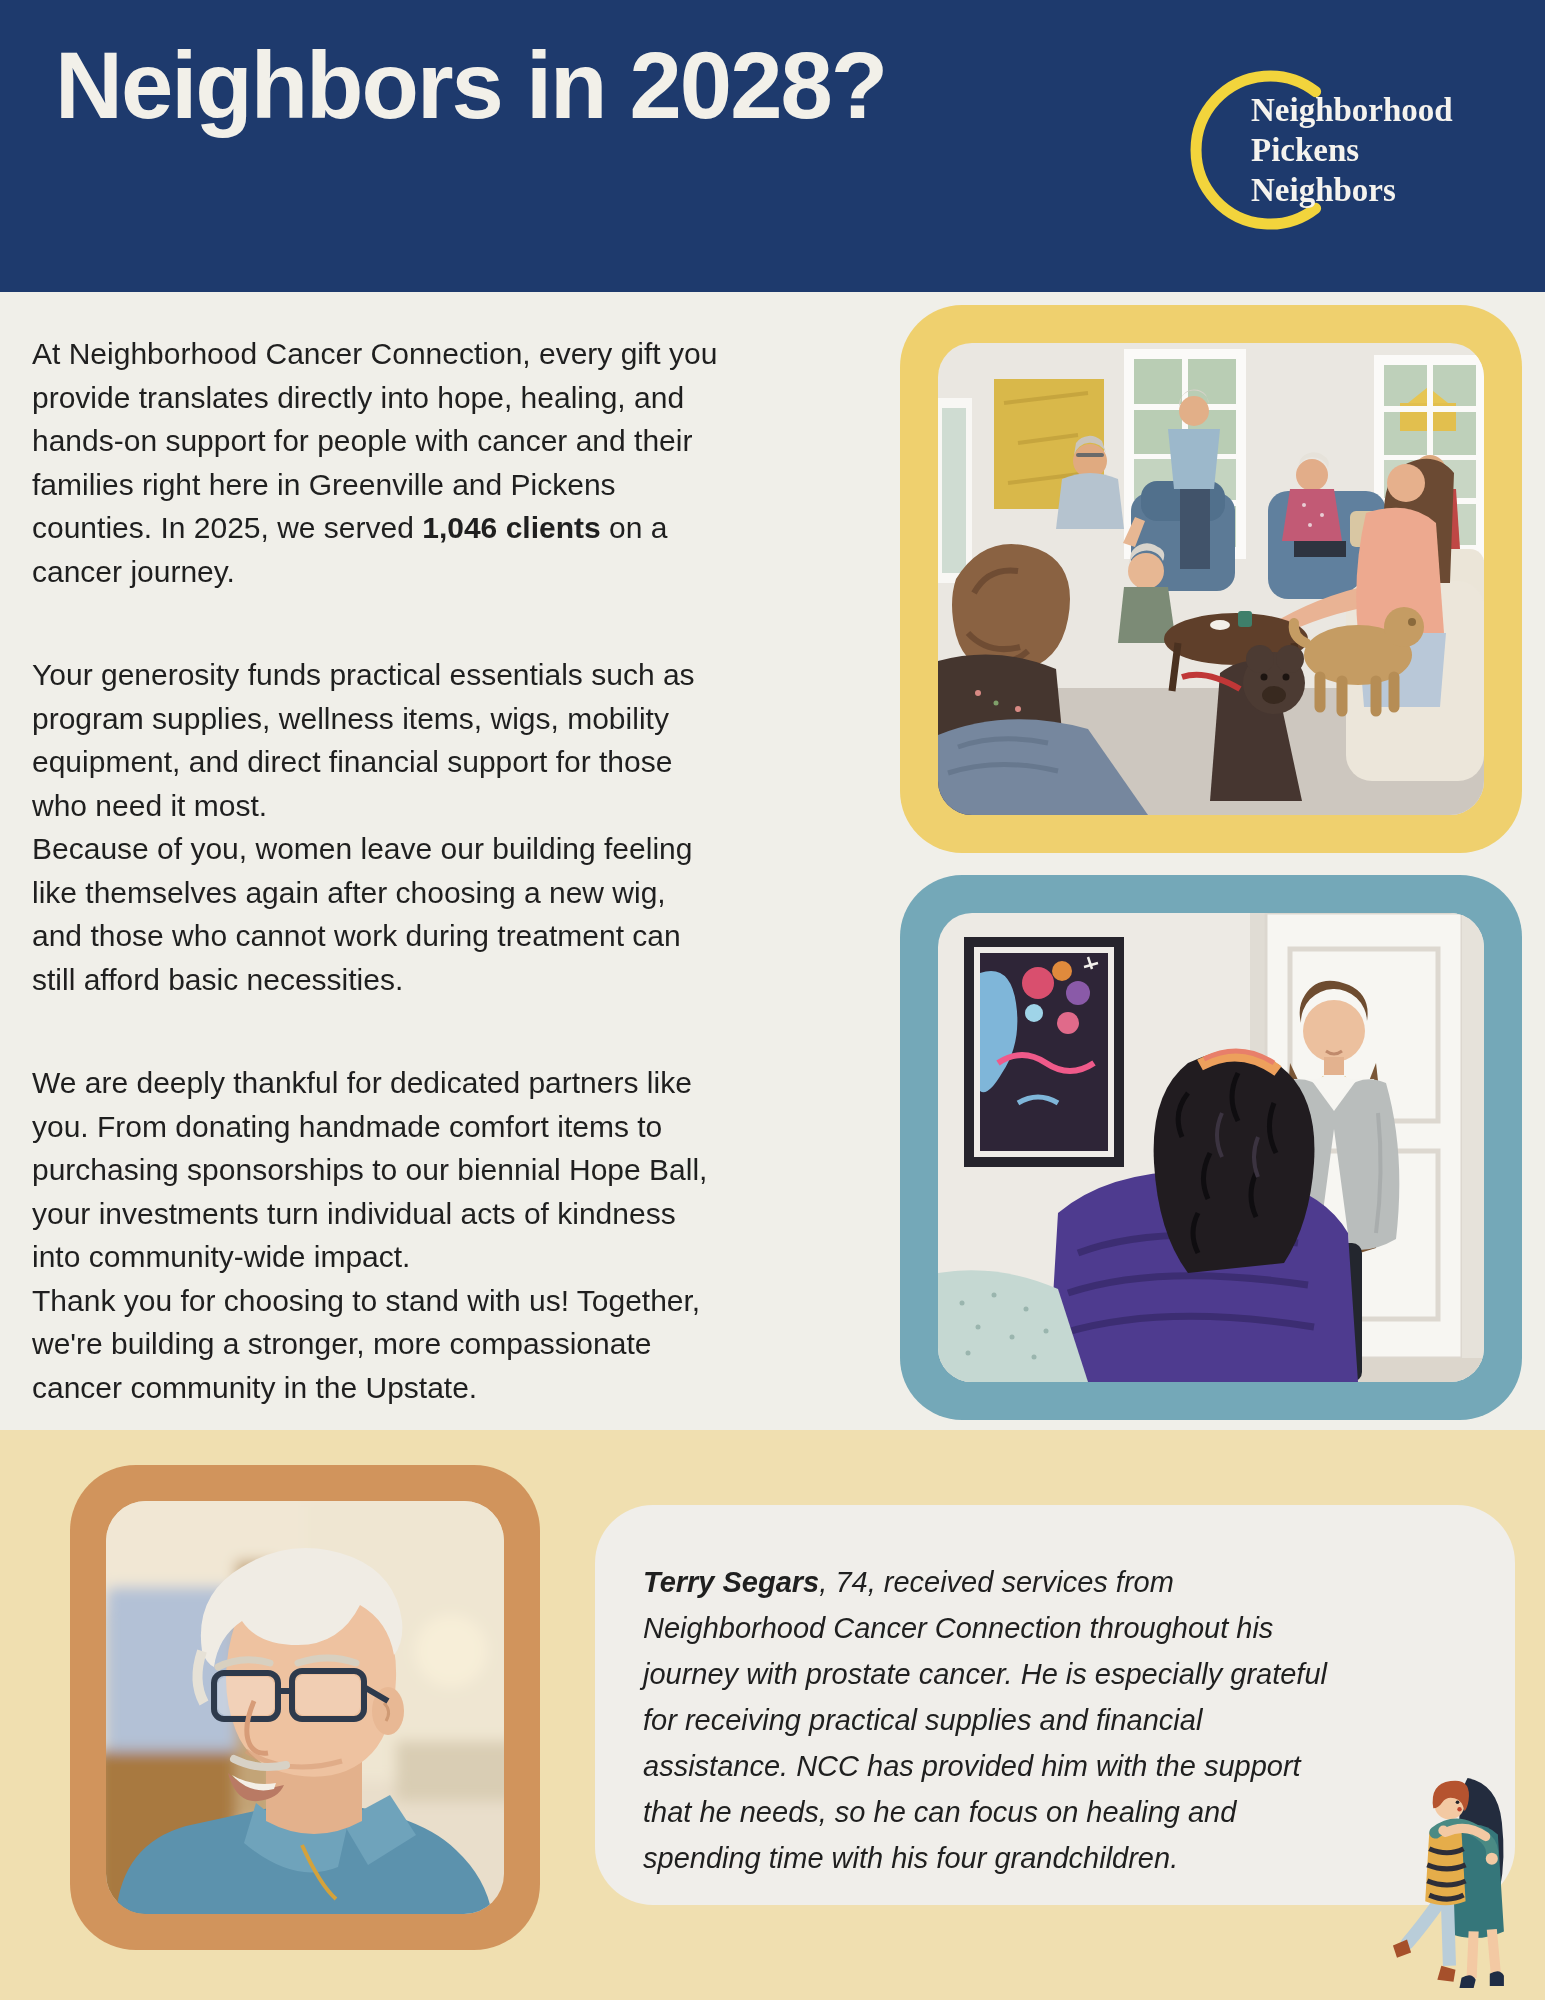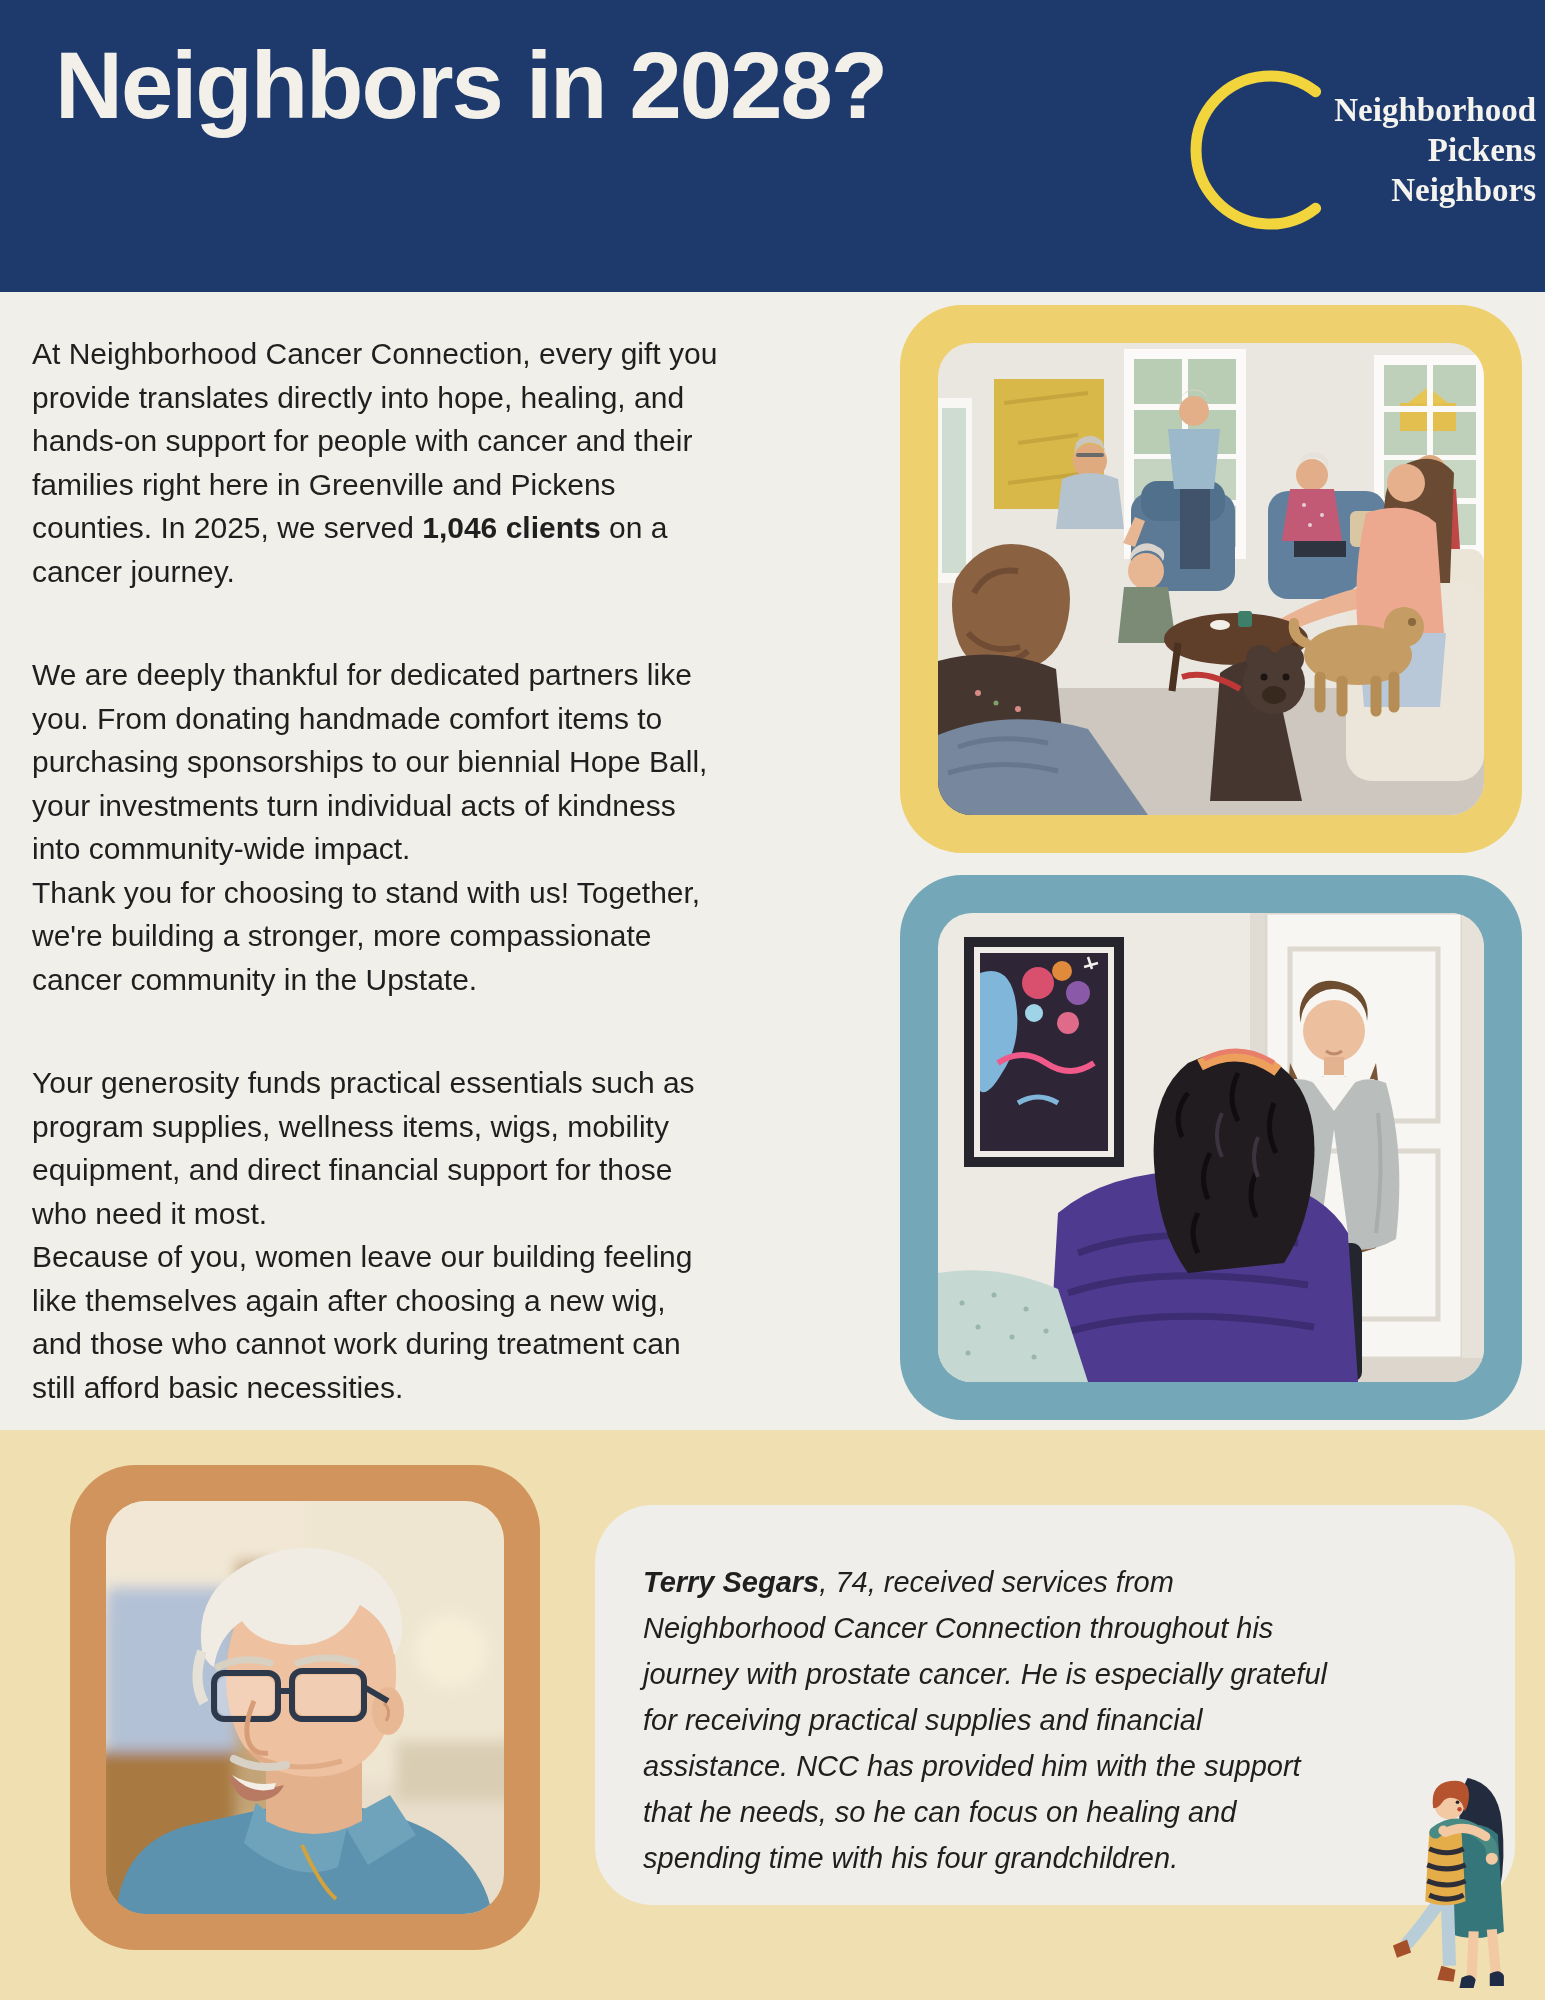--- a/index.html
+++ b/index.html
@@ -5,21 +5,21 @@
   html,body{margin:0;padding:0;background:#888;}
   .page{position:relative;width:1545px;height:2000px;background:#f0efe9;overflow:hidden;
         font-family:"Liberation Sans",sans-serif;color:#1f1f1f;}
   
   .header{position:absolute;left:0;top:0;width:1545px;height:292px;background:#1e3a6d;}
   .title{position:absolute;left:55px;top:26px;color:#f2f0e9;font-weight:bold;
          font-size:94px;line-height:120px;letter-spacing:-2px;}
   .logo{position:absolute;left:1185px;top:60px;width:345px;height:195px;}
   .logo svg{position:absolute;left:0;top:0;}
   .logo-text{position:absolute;left:66px;top:30px;width:285px;color:#f5f3ee;
-             font-family:"Liberation Serif",serif;font-weight:bold;font-size:33px;line-height:40px;text-align:right;}
+             font-family:"Liberation Serif",serif;font-weight:bold;font-size:33px;line-height:40px;}
   
   .text-col{position:absolute;left:32px;top:332px;width:880px;}
   .para{margin:0 0 60px 0;font-size:30px;line-height:43.5px;white-space:pre-line;}
   .para b{font-weight:bold;}
   
   .photo-card{position:absolute;}
   .photo-inner{position:absolute;overflow:hidden;}
   .photo-inner svg{display:block;width:100%;height:100%;}
   .photo1{left:900px;top:305px;width:622px;height:548px;background:#efd06e;border-radius:62px;}
   .photo1 .photo-inner{inset:38px;border-radius:34px;}
@@ -56,36 +56,36 @@
     </div>
   </header>
 
   <main class="text-col">
     <p class="para"><span>At Neighborhood Cancer Connection, every gift you
 provide translates directly into hope, healing, and
 hands-on support for people with cancer and their
 families right here in Greenville and Pickens
 counties. In 2025, we served </span><b>1,046 clients</b><span> on a
 cancer journey.</span></p>
+    <p class="para">Your generosity funds practical essentials such as
+program supplies, wellness items, wigs, mobility
+equipment, and direct financial support for those
+who need it most.
+Because of you, women leave our building feeling
+like themselves again after choosing a new wig,
+and those who cannot work during treatment can
+still afford basic necessities.</p>
     <p class="para">We are deeply thankful for dedicated partners like
 you. From donating handmade comfort items to
 purchasing sponsorships to our biennial Hope Ball,
 your investments turn individual acts of kindness
 into community-wide impact.
 Thank you for choosing to stand with us! Together,
 we're building a stronger, more compassionate
 cancer community in the Upstate.</p>
-    <p class="para">Your generosity funds practical essentials such as
-program supplies, wellness items, wigs, mobility
-equipment, and direct financial support for those
-who need it most.
-Because of you, women leave our building feeling
-like themselves again after choosing a new wig,
-and those who cannot work during treatment can
-still afford basic necessities.</p>
   </main>
 
   <div class="photo-card photo1">
     <div class="photo-inner">
       <svg viewBox="0 0 546 472" preserveAspectRatio="none">
         <rect width="546" height="472" fill="#eae7e1"></rect>
         <rect y="345" width="546" height="127" fill="#cdc7bf"></rect>
         <rect x="0" y="55" width="34" height="185" fill="#f8f7f4"></rect>
         <rect x="4" y="65" width="24" height="165" fill="#cfdcd2"></rect>
         <rect x="56" y="36" width="110" height="130" fill="#d9b84a"></rect>

